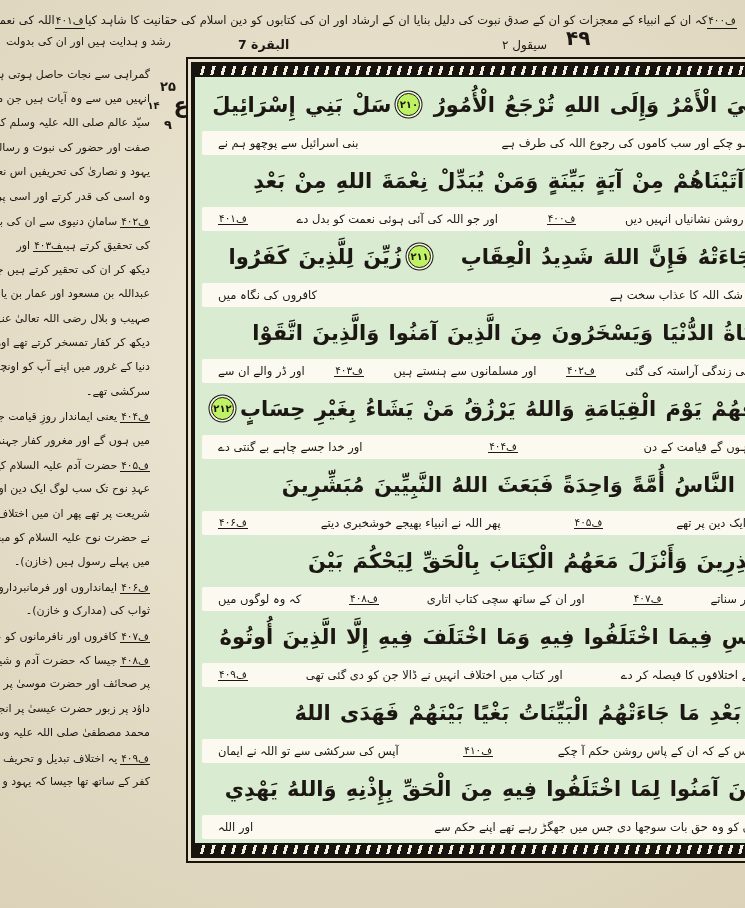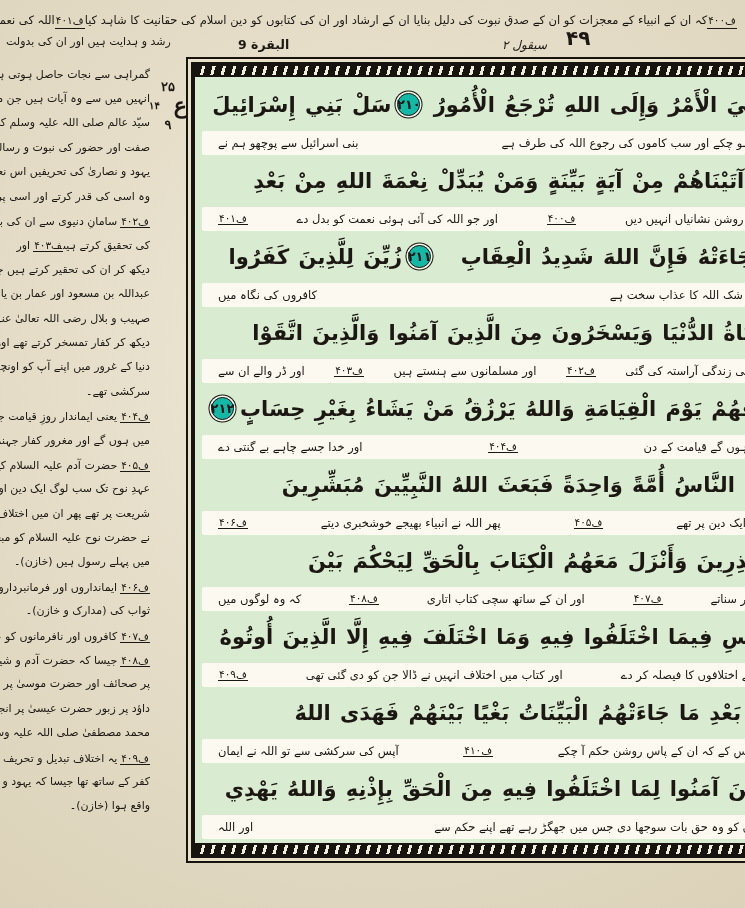--- a/index.html
+++ b/index.html
@@ -15,29 +15,29 @@
   
   .hdr1{
     display:flex;justify-content:space-between;align-items:baseline;
     direction:rtl;white-space:nowrap;overflow:hidden;
     padding:13px 8px 0 8px;font-size:11.5px;line-height:1.3;
   }
   .hdr1 .seg{flex:0 1 auto;}
   .hdr2{position:relative;height:28px;}
   .m-cont{position:absolute;left:6px;top:6px;direction:rtl;font-size:11px;white-space:nowrap;}
   .surah{position:absolute;left:238px;top:8px;font-size:12.5px;font-weight:bold;direction:rtl;white-space:nowrap;}
-  .juz{position:absolute;left:502px;top:9px;font-size:12px;direction:rtl;white-space:nowrap;font-style:italic;}
+  .juz{position:absolute;left:502px;top:9px;font-size:12px;direction:rtl;white-space:nowrap;}
   .pgnum{position:absolute;left:566px;top:-3px;font-size:20px;font-weight:bold;letter-spacing:1px;}
   
   .main{display:flex;align-items:stretch;height:806px;padding-right:3px;box-sizing:border-box;}
   .margin-col{width:150px;flex:0 0 150px;direction:rtl;text-align:right;padding-top:6px;overflow:visible;}
   .m-line{height:24.4px;line-height:24.4px;font-size:11px;white-space:nowrap;overflow:visible;}
   .m-line .fn{margin-left:3px;}
   .gutter{width:36px;flex:0 0 36px;text-align:center;padding-top:22px;box-sizing:border-box;}
-  .ruku{font-weight:bold;font-size:13px;line-height:1.25;font-family:Liberation Serif, serif;}
+  .ruku{font-weight:bold;font-size:13px;line-height:1.25;}
   .ruku .ain-row{display:flex;align-items:center;justify-content:center;gap:14px;}
   .ruku .ain{font-size:22px;line-height:1;}
   .ruku .side{font-size:10px;}
   
   .frame-outer{
     flex:1;box-sizing:border-box;height:100%;
     border:2px solid var(--frame,#171410);
     padding:3px;background:var(--page_bg,#e9e1ca);
   }
   .frame-inner{
@@ -57,23 +57,23 @@
   .verses{flex:1;display:flex;flex-direction:column;justify-content:space-evenly;padding:2px 0;overflow:hidden;}
   .ayah{
     height:49px;display:flex;align-items:center;justify-content:space-between;
     direction:rtl;font-weight:bold;font-size:21px;white-space:nowrap;overflow:hidden;
     word-spacing:2px;padding:0 3px;
   }
   .ayah .seg{flex:1 1 auto;text-align:right;}
   .medal{
     flex:0 0 auto;width:21px;height:21px;border-radius:50%;
     border:1.5px solid var(--frame,#171410);
-    background:#14b8a6;
+    background:#bef264;
     box-shadow:0 0 0 1.5px #f8f5e9,0 0 0 2.5px var(--frame,#171410);
-    font-size:13px;font-weight:bold;line-height:1;
+    font-size:10px;font-weight:bold;line-height:1;
     display:flex;align-items:center;justify-content:center;
     margin:0 6px;
   }
   .trans{
     height:24px;display:flex;align-items:center;justify-content:space-between;
     direction:rtl;font-size:11.5px;white-space:nowrap;overflow:hidden;
     background:var(--band_white,#fbf9f0);
     padding:0 16px;border-radius:2px;
   }
   .trans .seg{flex:0 1 auto;}
@@ -96,21 +96,21 @@
 
   <div class="hdr1">
       <span class="fn">ف۴۰۰</span>
       <span class="seg">کہ ان کے انبیاء کے معجزات کو ان کے صدق نبوت کی دلیل بنایا ان کے ارشاد اور ان کی کتابوں کو دین اسلام کی حقانیت کا شاہد کیا</span>
       <span class="fn">ف۴۰۱</span>
       <span class="seg">اللہ کی نعمت سے آیات الٰہیہ مراد ہیں جو سبب</span>
     </div>
 
   <div class="hdr2">
     <span class="m-cont">رشد و ہدایت ہیں اور ان کی بدولت</span>
-    <span class="surah">البقرة 9</span>
+    <span class="surah">البقرة 7</span>
     <span class="juz">سيقول ۲</span>
     <span class="pgnum">۴۹</span>
   </div>
 
   <div class="main">
 
     <div class="margin-col">
         <div class="m-line"><span class="seg">گمراہی سے نجات حاصل ہوتی ہے</span></div>
         <div class="m-line"><span class="seg">انہیں میں سے وہ آیات ہیں جن میں</span></div>
         <div class="m-line"><span class="seg">سیّد عالم صلی اللہ علیہ وسلم کی نعت و</span></div>
@@ -134,21 +134,20 @@
         <div class="m-line"><span class="seg">میں پہلے رسول ہیں (خازن)۔</span></div>
         <div class="m-line"><span class="fn">ف۴۰۶</span><span class="seg">ایمانداروں اور فرمانبرداروں کو</span></div>
         <div class="m-line"><span class="seg">ثواب کی (مدارک و خازن)۔</span></div>
         <div class="m-line"><span class="fn">ف۴۰۷</span><span class="seg">کافروں اور نافرمانوں کو عذاب کا (خازن)</span></div>
         <div class="m-line"><span class="fn">ف۴۰۸</span><span class="seg">جیسا کہ حضرت آدم و شیث و ادریس</span></div>
         <div class="m-line"><span class="seg">پر صحائف اور حضرت موسیٰ پر توریت حضرت</span></div>
         <div class="m-line"><span class="seg">داؤد پر زبور حضرت عیسیٰ پر انجیل اور خاتم الانبیاء</span></div>
         <div class="m-line"><span class="seg">محمد مصطفیٰ صلی اللہ علیہ وسلم پر قرآن۔</span></div>
         <div class="m-line"><span class="fn">ف۴۰۹</span><span class="seg">یہ اختلاف تبدیل و تحریف اور ایمان و</span></div>
         <div class="m-line"><span class="seg">کفر کے ساتھ تھا جیسا کہ یہود و نصاریٰ سے</span></div>
-        <div class="m-line"><span class="seg">واقع ہوا (خازن)۔</span></div>
       </div>
 
     <div class="gutter">
       <div class="ruku">
         <div>۲۵</div>
         <div class="ain-row">
           <span class="side">۱۴</span>
           <span class="ain">ع</span>
         </div>
         <div>۹</div>

